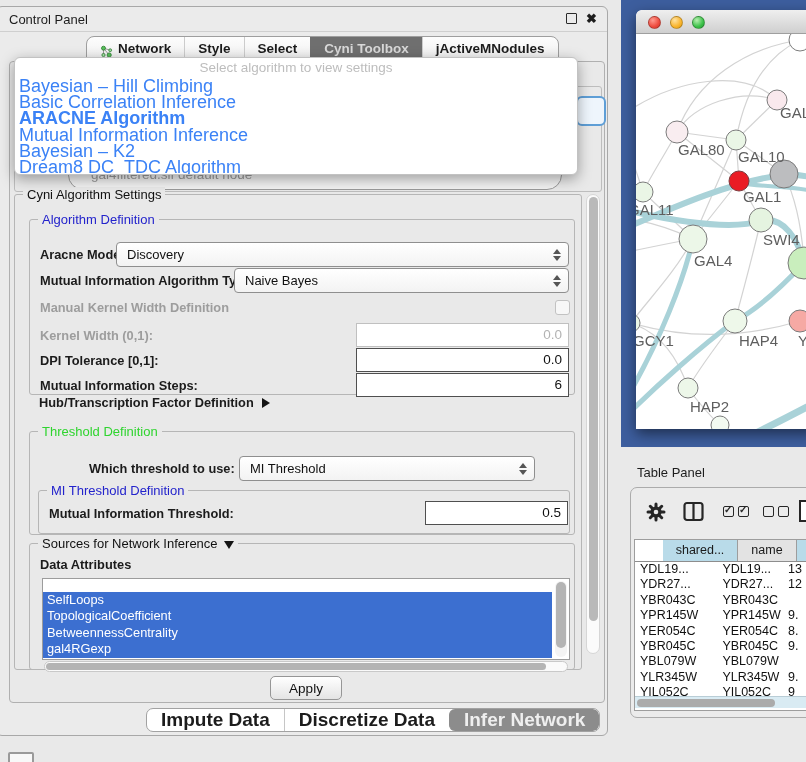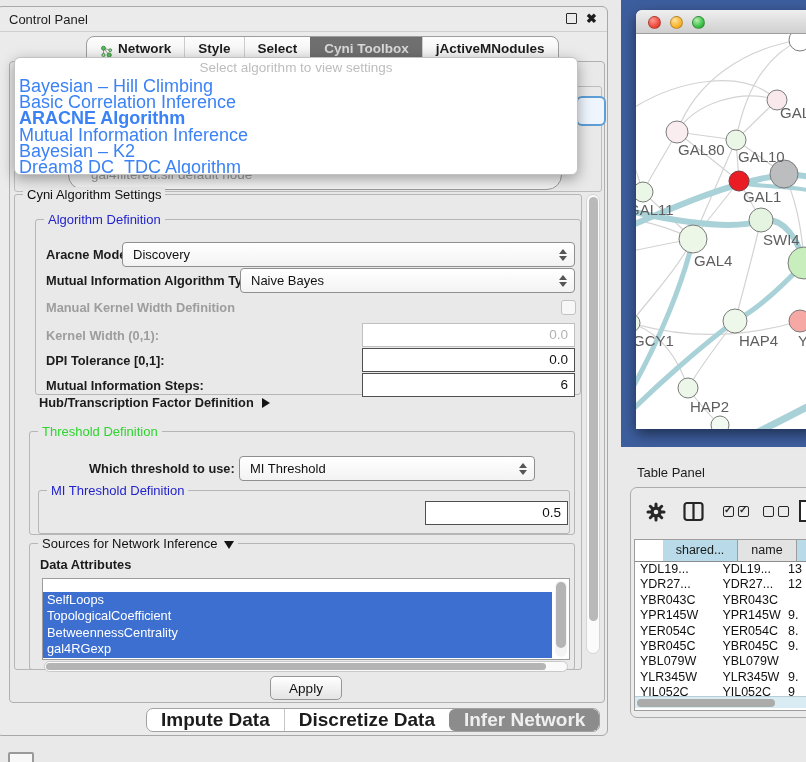--- a/index.html
+++ b/index.html
@@ -31,21 +31,21 @@
     background:#f2f2f2; color:#9a9a9a; font-size:13.5px; line-height:28px; padding-left:22px; }
   .bg-spinner { position:absolute; left:566px; top:34px; width:30px; height:30px; border:2px solid #5e9ed6; border-radius:6px; background:#eef5fc; }
 
   
   .group { position:absolute; border:1px solid #b6b6b6; border-radius:3px; }
   .group-title { position:absolute; top:-8px; left:8px; background:#e9e9e9; padding:0 4px; font-size:13px; color:#111; white-space:nowrap; }
   .group-title.blue { color:#2323cc; }
   .group-title.green { color:#2fd42f; }
 
   .cyni-settings { left:4px; top:132px; width:568px; height:476px; }
-  .algo-def { left:20px; top:24px; width:546px; height:176px; }
+  .algo-def { left:14px; top:24px; width:546px; height:176px; }
   .thr-group { left:14px; top:236px; width:546px; height:104px; }
   .mi-group { left:8px; top:58px; width:532px; height:44px; border:1px solid #b6b6b6; border-radius:3px; position:absolute; }
   .src-group { left:14px; top:348px; width:546px; height:127px; }
 
   .lbl { position:absolute; font-size:12.8px; font-weight:bold; color:#1b1b1b; line-height:25px; white-space:nowrap; }
   .lbl.dis { color:#9d9d9d; }
 
   .combo { position:absolute; height:25px; background:linear-gradient(#ffffff,#f3f3f3); border:1px solid #8f8f8f; border-radius:4px;
     font-size:13px; color:#111; line-height:23px; padding-left:10px; }
   .spin { position:absolute; right:7px; top:50%; width:8px; height:12px; margin-top:-6px; }
@@ -199,20 +199,21 @@
 
         <div class="group thr-group">
           <span class="group-title green">Threshold Definition</span>
           <span class="lbl" style="left:59px; top:24px; width:145px; text-align:center;">Which threshold to use:</span>
           <div class="combo" style="left:209px; top:24px; width:296px;">
             <span>MI Threshold</span>
             <span class="spin"></span>
           </div>
           <div class="mi-group">
             <span class="group-title blue">MI Threshold Definition</span>
+            <span class="lbl" style="left:10px; top:10px;">Mutual Information Threshold:</span>
             <div class="field" style="left:386px; top:10px; width:143px;">0.5</div>
           </div>
         </div>
 
         <div class="group src-group">
           <span class="group-title"><span>Sources for Network Inference</span><span class="tri-down"></span></span>
           <span class="lbl" style="left:10px; top:8px;">Data Attributes</span>
           <div class="attr-list">
             <div class="partial"></div>
             <div class="attr-item">SelfLoops</div>

